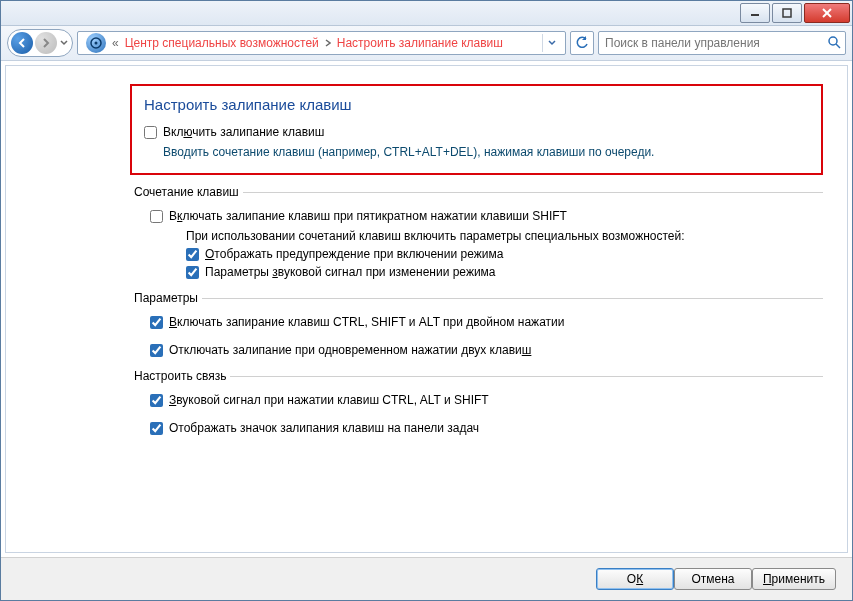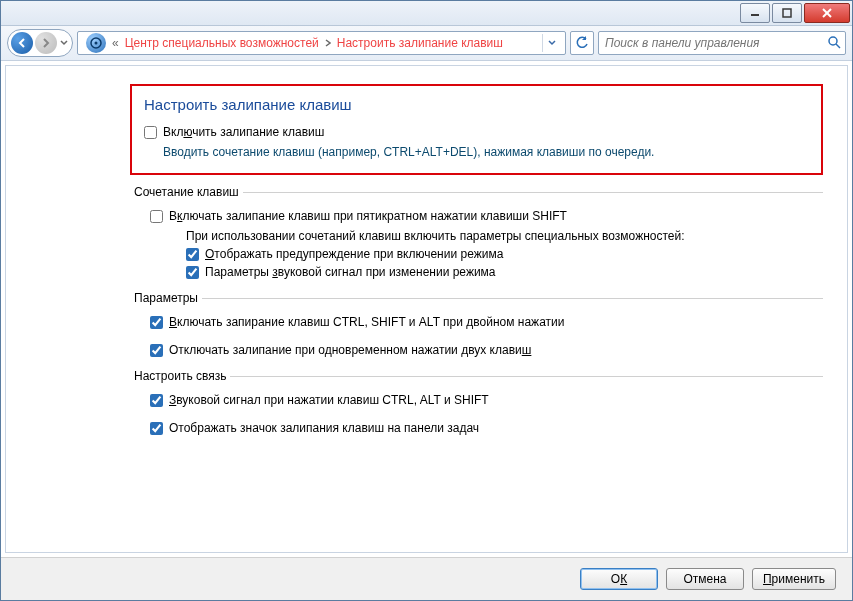--- a/index.html
+++ b/index.html
@@ -16,38 +16,38 @@
   .navcircle.disabled{background:radial-gradient(circle at 30% 30%,#e0e0e0,#bcbcbc);color:#888}
   .navdrop{width:12px;height:22px;display:flex;align-items:center;justify-content:center;color:#6a6a6a}
   .cpicon{width:20px;height:20px;border-radius:10px;background:radial-gradient(circle at 35% 30%,#9fd0ff,#2a6fb8);display:flex;align-items:center;justify-content:center;color:#0b3a6a;margin-left:4px}
   .addr{flex:1;height:22px;border:1px solid #8fa6c0;border-radius:2px;background:#fff;display:flex;align-items:center;padding:0 4px;gap:6px;overflow:hidden}
   .crumb{color:#ef4444;white-space:nowrap}
   .crumbsep{color:#6a6a6a}
   .addrspacer{flex:1}
   .addrbtn{width:18px;height:18px;display:flex;align-items:center;justify-content:center;color:#3a6aa8;border-left:1px solid #cfd8e4}
   .refreshbtn{width:22px;height:22px;border:1px solid #8fa6c0;border-radius:2px;background:#fff;display:flex;align-items:center;justify-content:center;color:#2a6fb8}
   .searchbox{width:238px;height:22px;border:1px solid #8fa6c0;border-radius:2px;background:#fff;display:flex;align-items:center;padding:0 4px}
-  .searchbox input{flex:1;border:none;outline:none;font-style:italic;color:#0f766e;font-size:12px;background:transparent}
+  .searchbox input{flex:1;border:none;outline:none;color:#0f766e;font-size:12px;background:transparent}
   .searchicon{color:#2a6fb8}
   
   .body{flex:1;background:#fff;border:1px solid #c9d4e2;margin:4px;overflow:auto;padding:18px 24px 12px 24px;box-sizing:border-box;display:flex;flex-direction:column}
   .content{max-width:700px;margin-left:100px}
   .redbox{border:2px solid #d9040a;padding:10px 12px 14px 12px;margin-bottom:10px}
   h1{font-size:15px;font-weight:normal;color:#1a4b9a;margin:0 0 12px 0}
   .row{display:flex;align-items:flex-start;margin:4px 0}
   input[type=checkbox]{margin:1px 6px 0 0;accent-color:#2a6fb8}
   .desc{margin:6px 0 0 19px;color:#0c4a6e}
   fieldset{border:none;border-top:1px solid #d0d0d0;margin:8px 0 0 0;padding:6px 0 0 0}
   legend{padding:0 4px;color:#000}
   .indent1{margin-left:20px}
   .indent2{margin-left:56px}
   .subnote{margin:6px 0 4px 56px;color:#000}
   .u{text-decoration:underline}
   
-  .btnbar{border-top:1px solid #d0d0d0;padding:10px 16px;display:flex;justify-content:flex-end;gap:8px;background:#f0f0f0}
+  .btnbar{border-top:1px solid #d0d0d0;padding:10px 16px;display:flex;justify-content:flex-end;background:#f0f0f0}
   .btn{min-width:78px;height:22px;border:1px solid #8a8a8a;border-radius:3px;background:linear-gradient(#fdfdfd,#e3e3e3);font-size:12px;padding:0 10px;cursor:pointer}
   .btn.default{border:1px solid #3a7fc4;box-shadow:0 0 0 1px #8fc0ef inset}
 </style>
 </head>
 <body>
 
 <div class="window">
 
   <div class="titlebar">
     <div class="winbtn" title="Свернуть">

